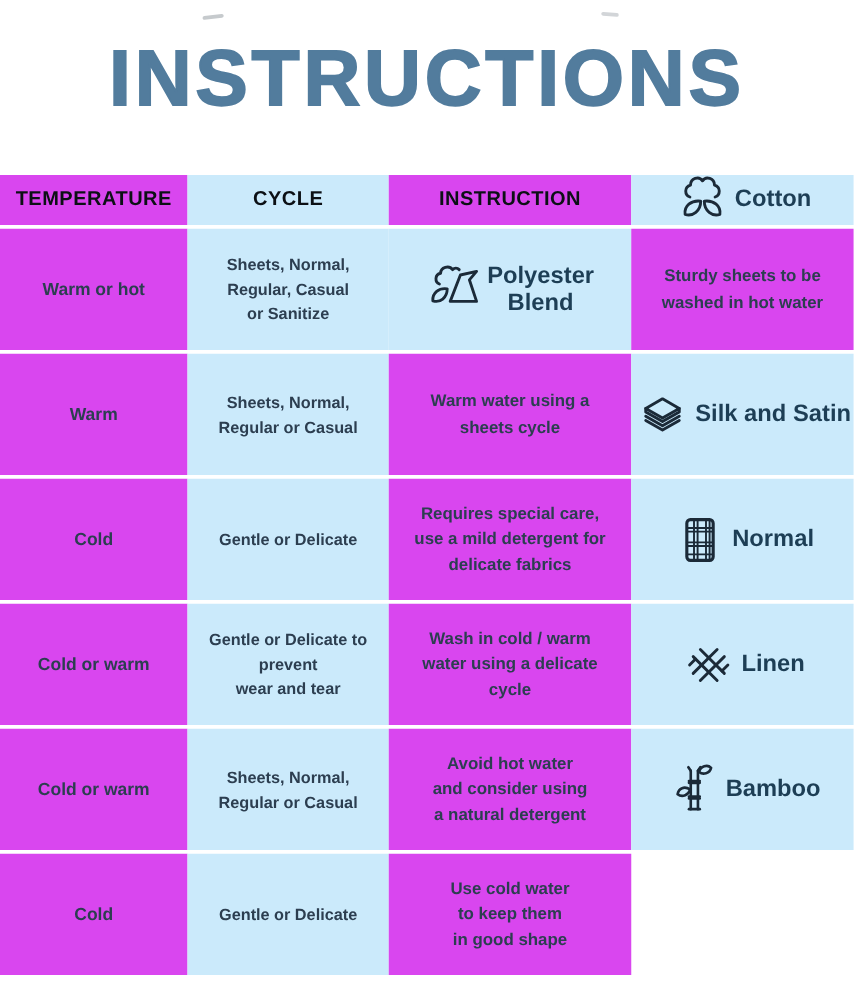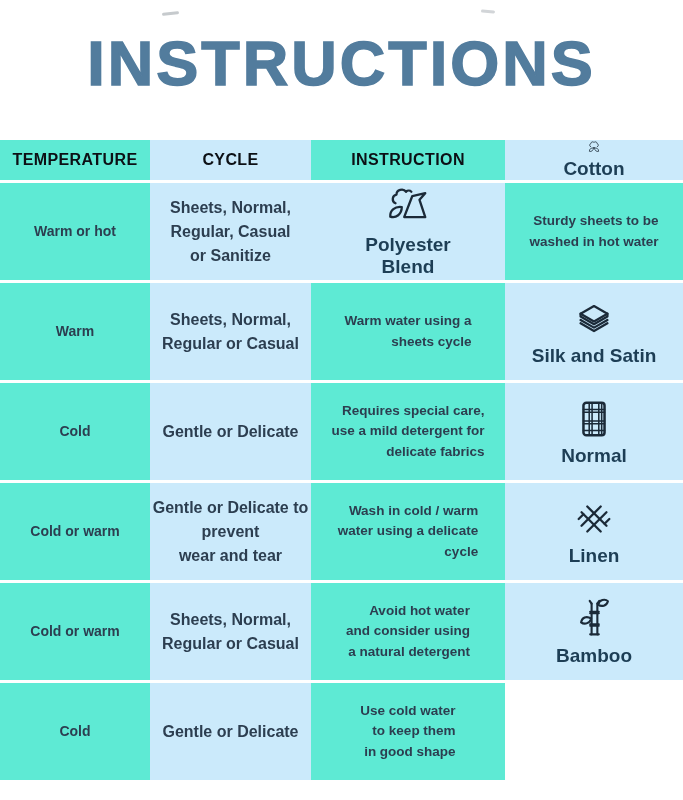--- a/index.html
+++ b/index.html
@@ -20,33 +20,33 @@
 
   .grid{
     position:absolute;left:0;top:140px;width:683px;
     display:grid;
     grid-template-columns:150px 161px 194px 178px;
     grid-template-rows:40px repeat(6,97px);
     row-gap:3px;background:#ffffff;
   }
   .cell{display:flex;align-items:center;justify-content:center;text-align:center;}
   .light{background:#cbeafb;}
-  .med{background:#5eead4;text-align:right;}
+  .med{background:#d946ef;}
   .head{
     font-size:16px;font-weight:800;color:#0c1015;letter-spacing:0.4px;
   }
-  .mat{flex-direction:column;gap:3px;color:#1d3e55;}
+  .mat{flex-direction:row;gap:3px;color:#1d3e55;}
   .mat .mat-label{font-size:19px;font-weight:800;line-height:1.15;white-space:pre-line;}
   .mat svg{display:block;}
   .body-cell{
     font-size:13.5px;font-weight:600;color:#2c3e50;line-height:1.5;
     white-space:pre-line;padding:0 4px;
   }
   .temp-cell{font-size:14px;}
-  .cycle-cell{font-size:16px;padding:0 1px;}
+  .cycle-cell{font-size:13px;padding:0 1px;}
 </style>
 </head>
 <body>
 
 <div class="artifact a1"></div>
 <div class="artifact a2"></div>
 
 <h1 class="title">
   <span>INSTRUCTIONS</span>
 </h1>

